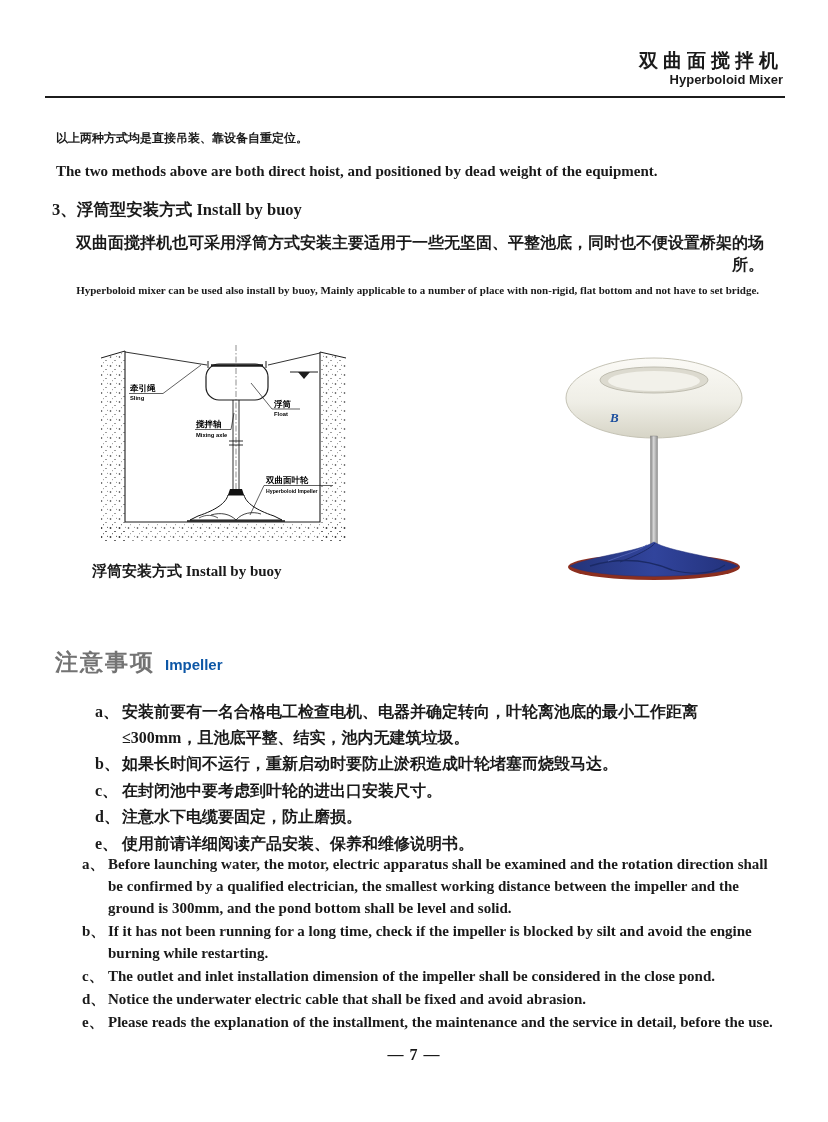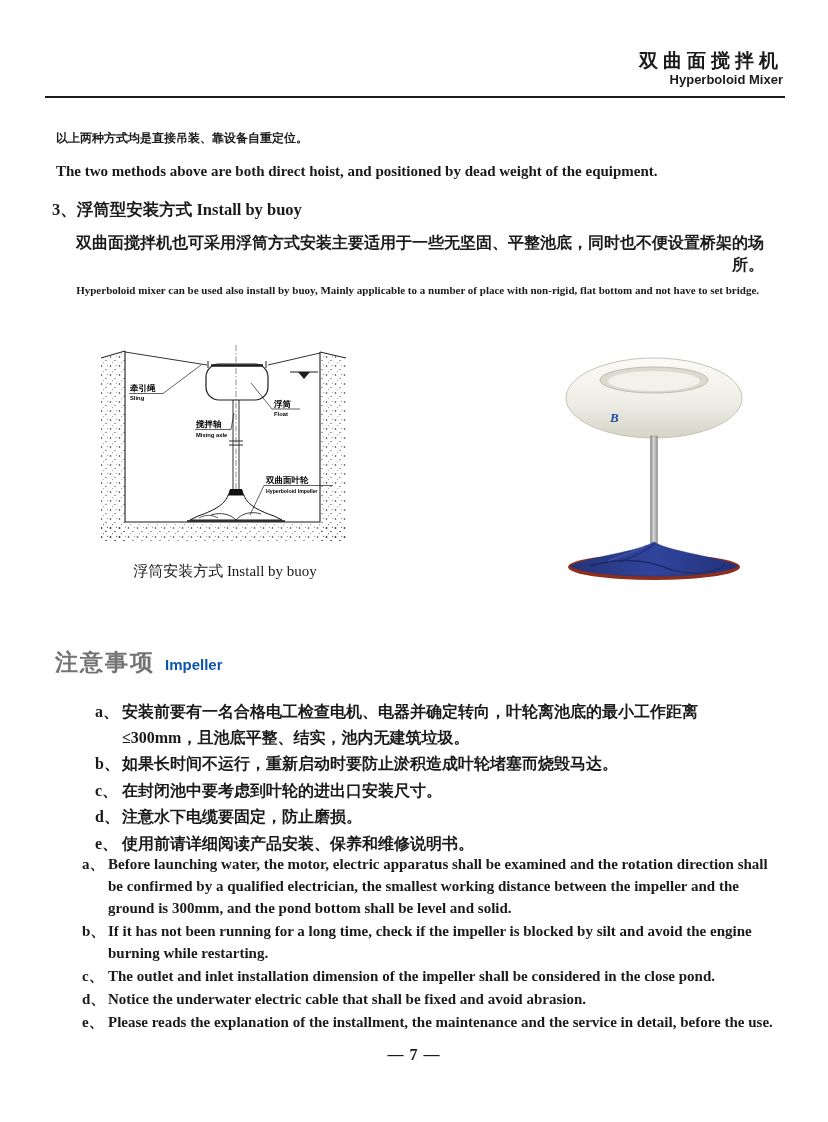--- a/index.html
+++ b/index.html
@@ -21,22 +21,22 @@
   .intro .en { font-size:15px; font-weight:bold; line-height:20px; margin-top:12px; }
 
   .sec-head { position:absolute; left:52px; top:199px; font-size:16.5px; font-weight:bold; }
 
   .sec-para { position:absolute; left:52px; top:232px; width:712px; }
   .sec-para .cn { font-size:16px; line-height:22px;text-align:right; }
   .sec-para .en { font-size:11px; font-weight:bold; line-height:21px; margin-top:4px; text-indent:2.2em; }
 
   
   .diagram { position:absolute; left:100px; top:337px; width:250px; height:216px; }
-  .fig-caption { position:absolute; left:92px; top:562px; width:266px; text-align:center;
-                 font-size:15px; font-weight:normal; }
+  .fig-caption { position:absolute; left:92px; top:562px; width:266px; text-align:left;
+                 font-size:15px; font-weight:bold; }
   .photo { position:absolute; left:552px; top:346px; width:215px; height:235px; }
 
   
   .cautions-head { position:absolute; left:55px; top:647px; }
   .cautions-head .zh { font-size:23px; font-weight:bold; letter-spacing:2px; }
   .cautions-head .en { font-family:"Liberation Sans", sans-serif; font-size:15px; font-weight:bold; margin-left:10px; }
 
   .list { position:absolute; }
   .list-zh { left:95px; top:699px; width:672px; }
   .list-zh .item { display:flex; font-size:16px; line-height:25.5px; font-weight:600; margin-bottom:1px; }

